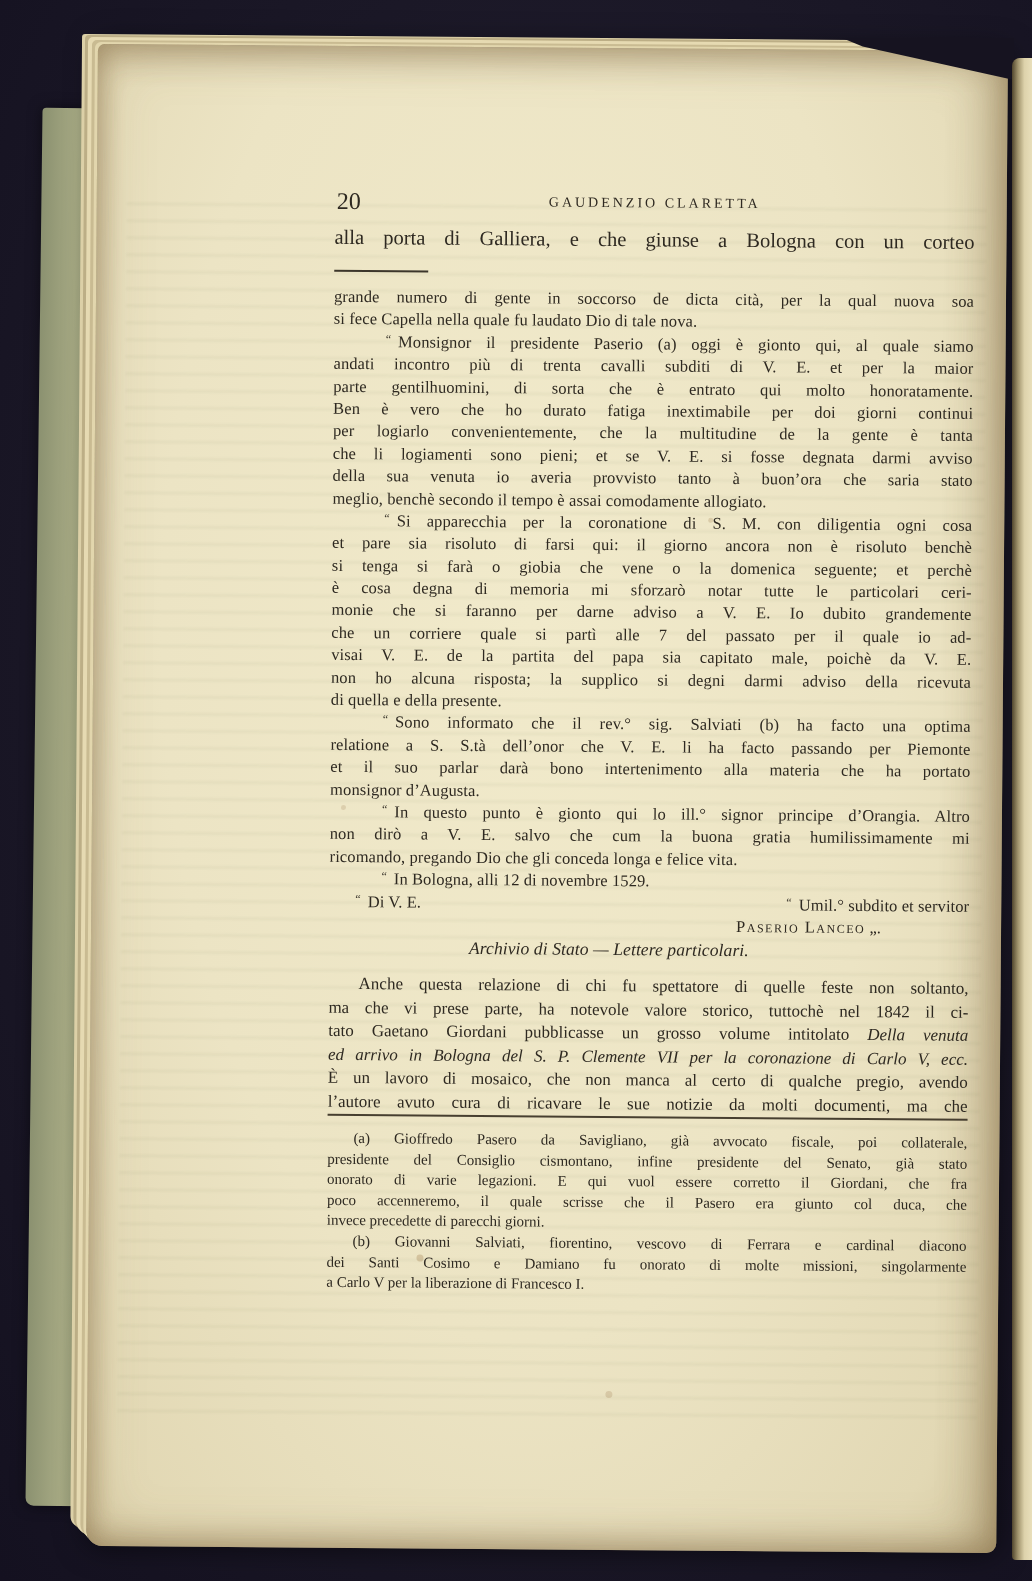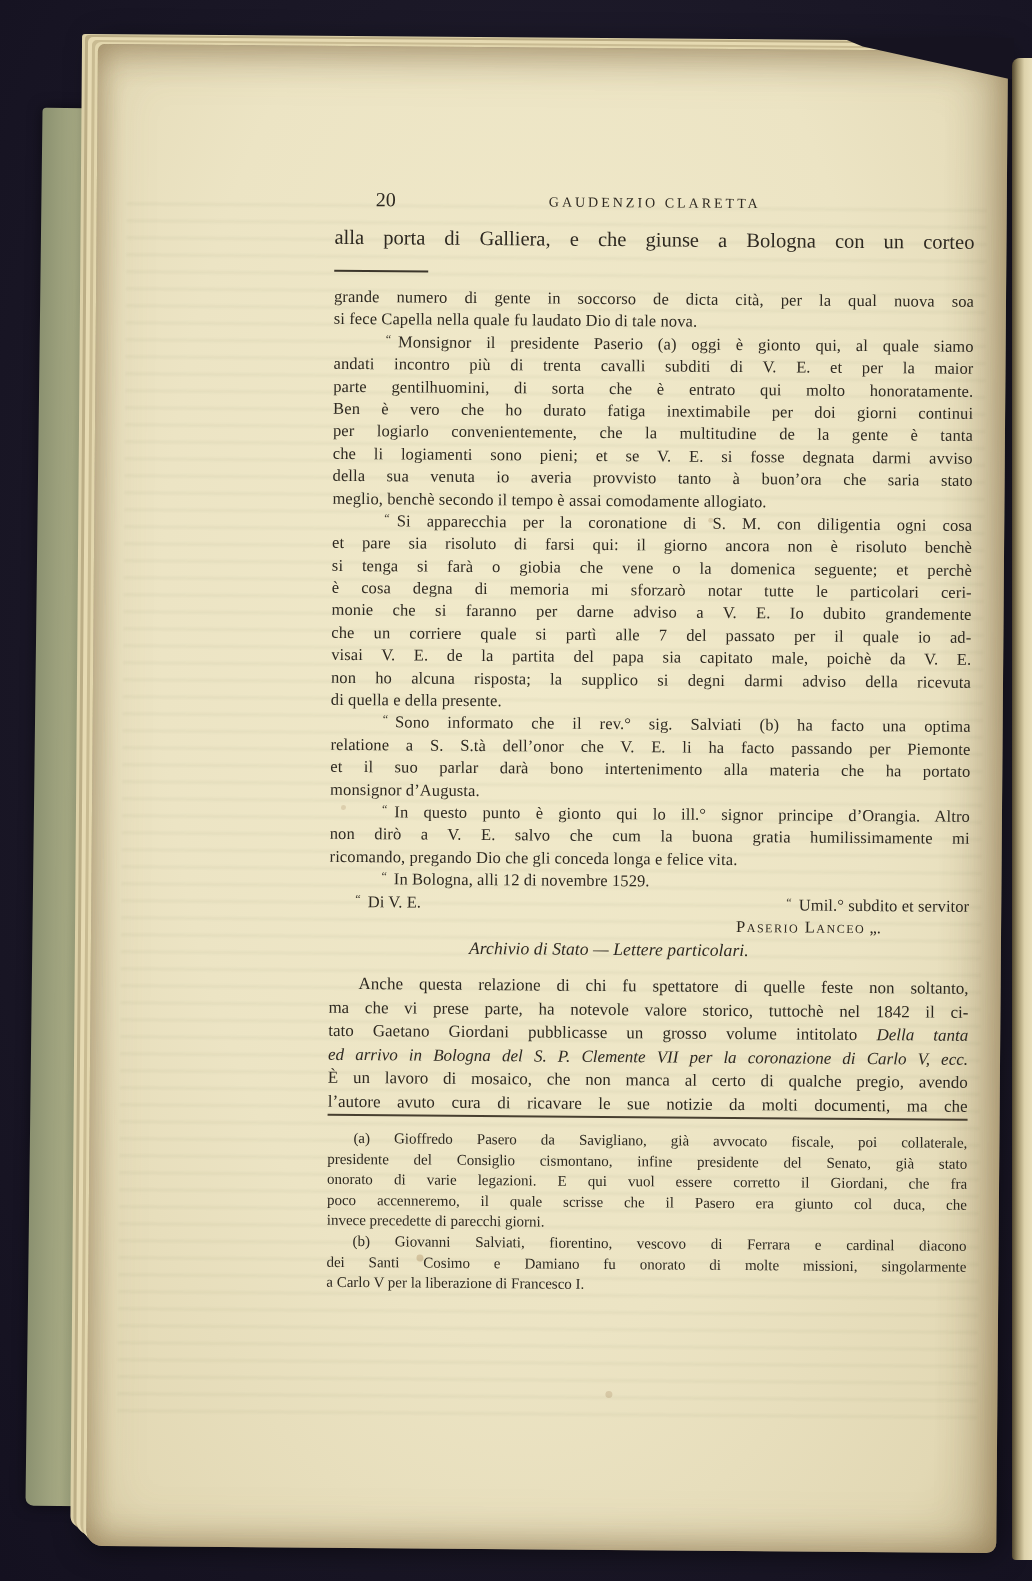--- a/index.html
+++ b/index.html
@@ -54,21 +54,21 @@
     background:#161320;clip-path:polygon(0 0,100% 0,100% 100%,12% 20%);
   }
   
   .facing{
     position:absolute;right:0;top:58px;width:20px;height:1502px;
     background:linear-gradient(90deg,#50452d 0,#a1946d 30%,#ddd2ab 62%,#e9dfbb 100%);
     border-radius:8px 0 0 4px;
   }
   
   .content{position:absolute;left:238px;top:0;width:640px;}
-  .pgnum{position:absolute;left:2px;top:142px;font-size:20px;margin-left:39px;}
+  .pgnum{position:absolute;left:2px;top:142px;font-size:24px;}
   .runtitle{position:absolute;top:147px;left:0;width:100%;text-align:center;
     font-size:14px;letter-spacing:3px;}
   .headline{position:absolute;top:180px;left:0;width:100%;font-size:20.5px;
     text-align:justify;text-align-last:justify;}
   .hrule{position:absolute;top:224px;left:0;width:94px;height:2px;background:#3c362b;}
   .letter{position:absolute;top:240px;left:0;width:100%;font-size:16.5px;letter-spacing:.1px;}
   .tline{position:relative;height:22.4px;line-height:22.4px;overflow:hidden;
     text-align:justify;text-align-last:justify;text-justify:inter-word;}
   .tline.pstart{text-indent:26px;}
   .tline.nojust{text-align-last:left;}
@@ -147,21 +147,21 @@
         </div>
         <div class="name-row">
           <span class="scaps">Paserio Lanceo</span><span> „.</span>
         </div>
         <div class="prov-row">Archivio di Stato — Lettere particolari.</div>
       </div>
 
       <div class="commentary">
           <div class="cline first">Anche questa relazione di chi fu spettatore di quelle feste non soltanto,</div>
           <div class="cline">ma che vi prese parte, ha notevole valore storico, tuttochè nel 1842 il ci-</div>
-          <div class="cline">tato Gaetano Giordani pubblicasse un grosso volume intitolato <i>Della tanta</i></div>
+          <div class="cline">tato Gaetano Giordani pubblicasse un grosso volume intitolato <i>Della venuta</i></div>
           <div class="cline"><i>ed arrivo in Bologna del S. P. Clemente VII per la coronazione di Carlo V, ecc.</i></div>
           <div class="cline">È un lavoro di mosaico, che non manca al certo di qualche pregio, avendo</div>
           <div class="cline">l’autore avuto cura di ricavare le sue notizie da molti documenti, ma che</div>
         </div>
 
       <div class="fnrule"></div>
       <div class="footnotes">
           <div class="fline first">(a) Gioffredo Pasero da Savigliano, già avvocato fiscale, poi collaterale,</div>
           <div class="fline">presidente del Consiglio cismontano, infine presidente del Senato, già stato</div>
           <div class="fline">onorato di varie legazioni. E qui vuol essere corretto il Giordani, che fra</div>

